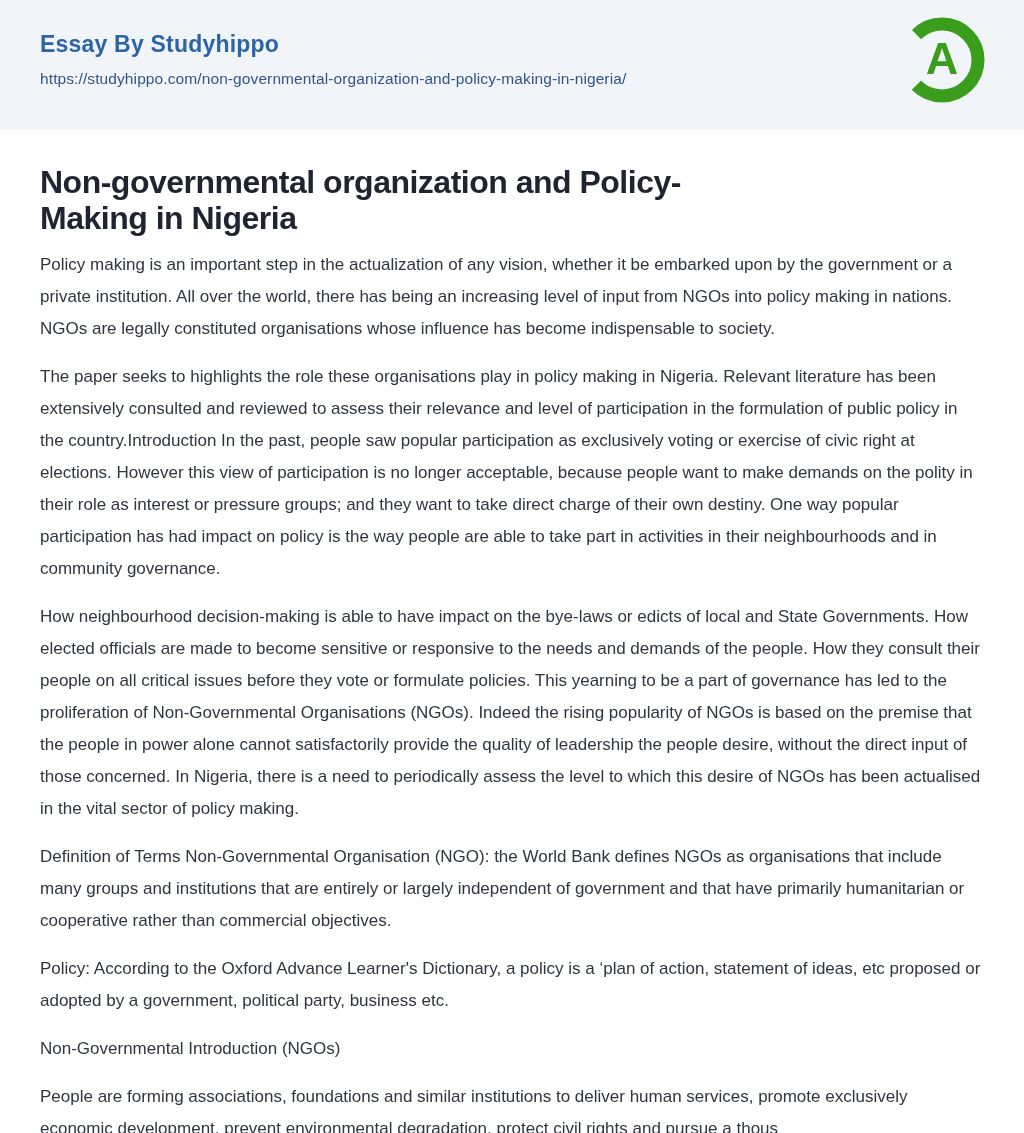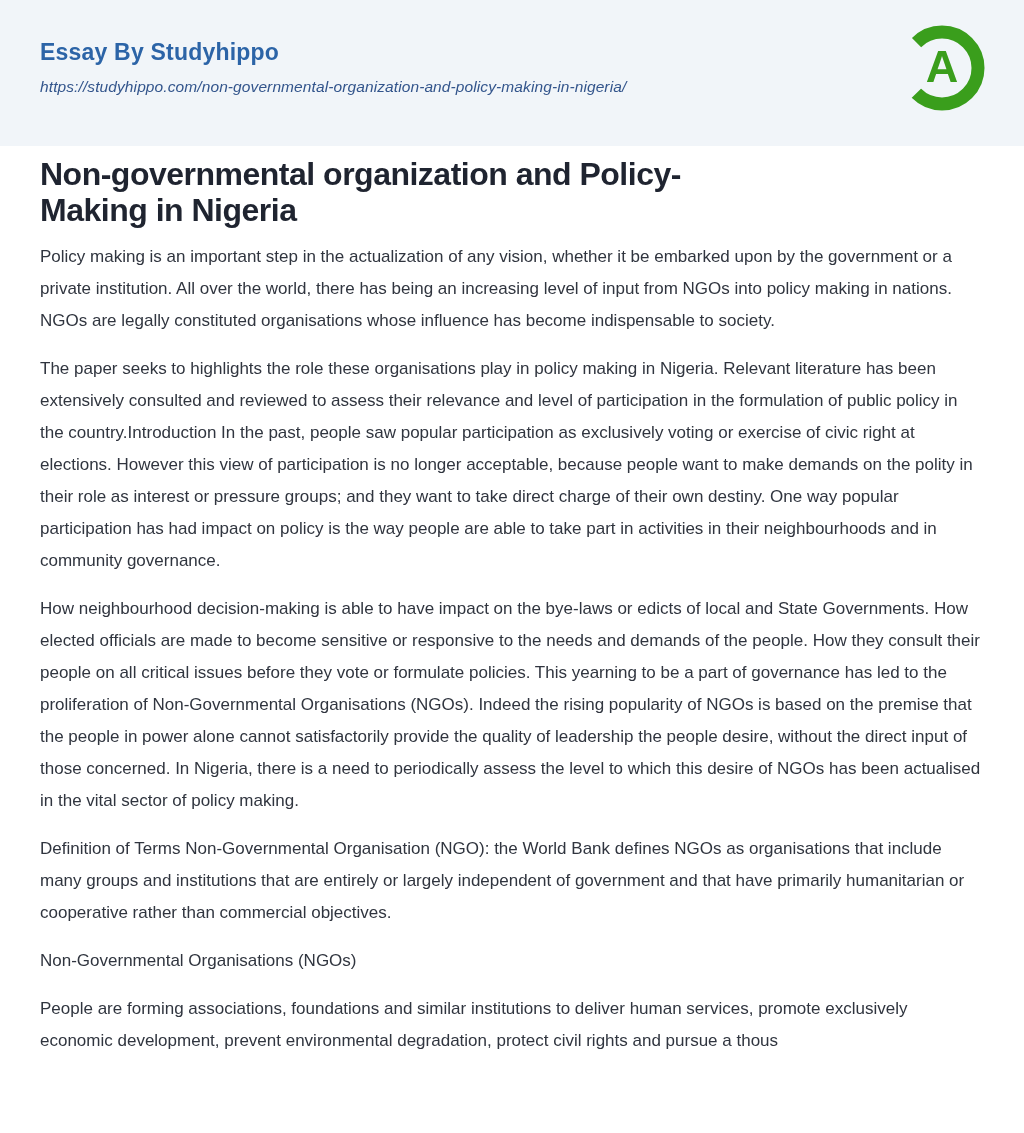--- a/index.html
+++ b/index.html
@@ -16,40 +16,39 @@
     width: 1024px;
     background: var(--page_bg);
     font-family: "Liberation Sans", sans-serif;
   }
   body {
     height: 1133px;
     overflow: hidden;
   }
   .header {
     background: var(--header_bg);
-    height: 146px;
+    height: 130px;
     padding: 0 38px 11px 40px;
     display: flex;
     align-items: center;
     justify-content: space-between;
   }
   .header-text { display: flex; flex-direction: column; }
   .brand-title {
     color: var(--brand_blue);
     font-size: 23px;
     font-weight: 700;
     letter-spacing: 0.2px;
     margin-bottom: 12px;
   }
   .source-url {
     color: var(--url_blue);
     font-size: 15.5px;
     text-decoration: none;
     letter-spacing: 0.1px;
-    font-style: italic;
   }
   .logo {
     position: relative;
     width: 88px;
     height: 88px;
     flex: 0 0 auto;
   }
   .logo svg { display: block; }
   .logo-letter {
     position: absolute;
@@ -60,21 +59,21 @@
     font-size: 45px;
     font-weight: 700;
     color: var(--logo_green);
     line-height: 1;
     padding-bottom: 2px;
   }
   .article {
     padding: 0 40px;
   }
   .article-title {
-    margin: 10px 0 13px 0;
+    margin: 34px 0 13px 0;
     max-width: 730px;
     font-size: 32px;
     line-height: 36px;
     font-weight: 800;
     letter-spacing: -0.5px;
     color: var(--title_color);
   }
   .article-body p {
     font-size: 17px;
     line-height: 32px;
@@ -100,16 +99,17 @@
 </header>
 
 <main class="article">
   <h1 class="article-title">Non-governmental organization and Policy-Making in Nigeria</h1>
   <div class="article-body">
 
   <p>Policy making is an important step in the actualization of any vision, whether it be embarked upon by the government or a private institution. All over the world, there has being an increasing level of input from NGOs into policy making in nations. NGOs are legally constituted organisations whose influence has become indispensable to society.</p>
       <p>The paper seeks to highlights the role these organisations play in policy making in Nigeria. Relevant literature has been extensively consulted and reviewed to assess their relevance and level of participation in the formulation of public policy in the country.Introduction In the past, people saw popular participation as exclusively voting or exercise of civic right at elections. However this view of participation is no longer acceptable, because people want to make demands on the polity in their role as interest or pressure groups; and they want to take direct charge of their own destiny. One way popular participation has had impact on policy is the way people are able to take part in activities in their neighbourhoods and in community governance.</p>
       <p>How neighbourhood decision-making is able to have impact on the bye-laws or edicts of local and State Governments. How elected officials are made to become sensitive or responsive to the needs and demands of the people. How they consult their people on all critical issues before they vote or formulate policies. This yearning to be a part of governance has led to the proliferation of Non-Governmental Organisations (NGOs). Indeed the rising popularity of NGOs is based on the premise that the people in power alone cannot satisfactorily provide the quality of leadership the people desire, without the direct input of those concerned. In Nigeria, there is a need to periodically assess the level to which this desire of NGOs has been actualised in the vital sector of policy making.</p>
       <p>Definition of Terms Non-Governmental Organisation (NGO): the World Bank defines NGOs as organisations that include many groups and institutions that are entirely or largely independent of government and that have primarily humanitarian or cooperative rather than commercial objectives.</p>
-      <p>Non-Governmental Organisations (NGOs)</p>
+      <p>Policy: According to the Oxford Advance Learner's Dictionary, a policy is a ‘plan of action, statement of ideas, etc proposed or adopted by a government, political party, business etc.</p>
+      <p>Non-Governmental Introduction (NGOs)</p>
       <p>People are forming associations, foundations and similar institutions to deliver human services, promote exclusively economic development, prevent environmental degradation, protect civil rights and pursue a thous</p>
     </div>
 </main>
 
 </body></html>

